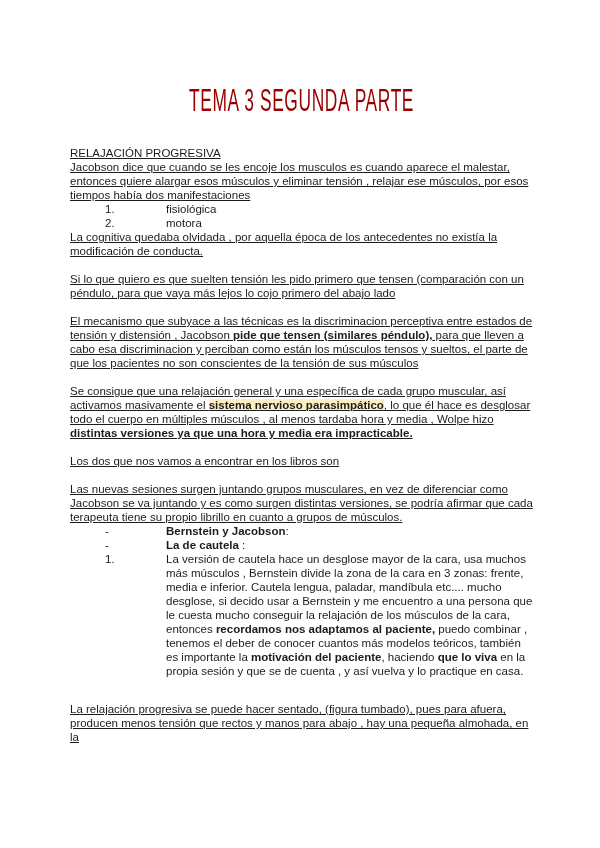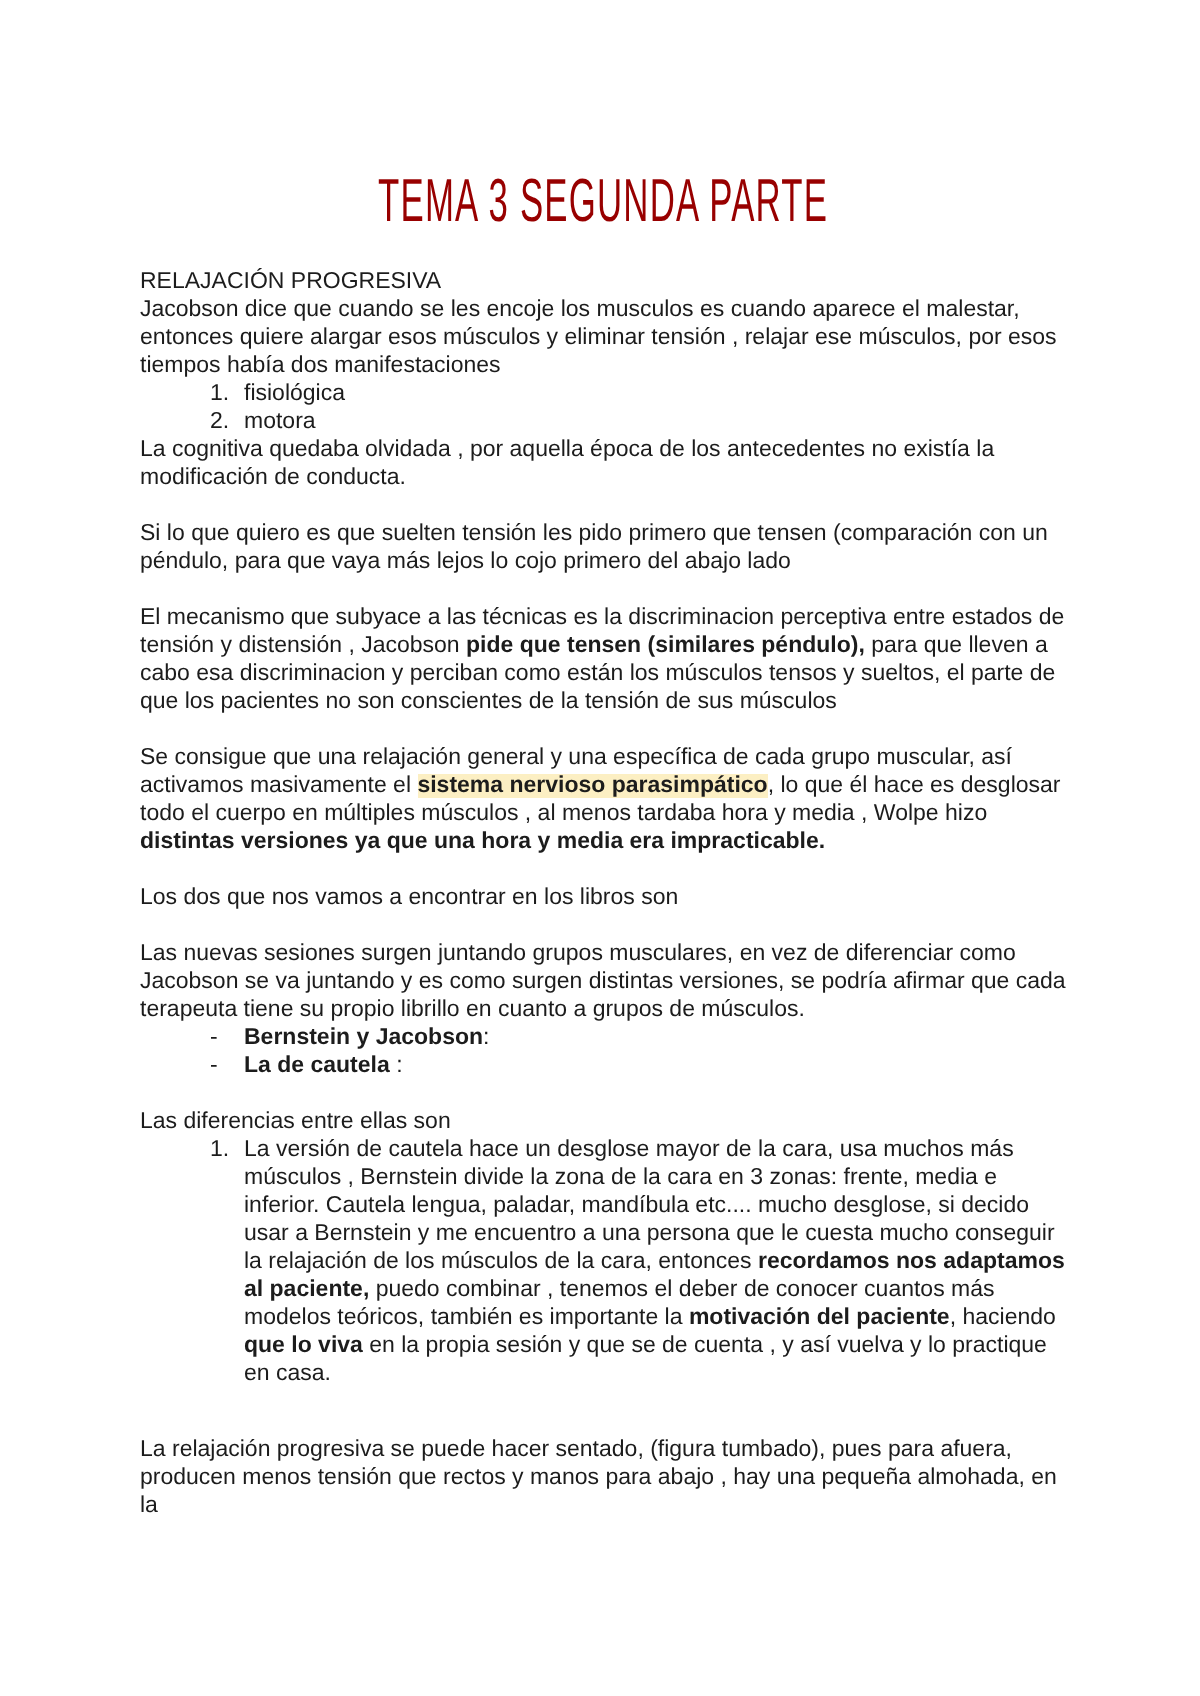--- a/index.html
+++ b/index.html
@@ -12,40 +12,40 @@
     padding: 88px 66px 0 70px;
     font-family: "Liberation Sans", sans-serif;
     font-size: 11.5px;
     line-height: 14px;
     color: #1c1c1c;
     overflow: hidden;
   }
   .title-row {
     text-align: center;
     height: 26px;
-    margin-bottom: 20px;
+    margin-bottom: 32px;
   }
   .doc-title {
     display: inline-block;
     font-size: 29px;
     line-height: 26px;
     font-weight: 400;
     letter-spacing: 1px;
     transform: scale(0.60, 1.05);
     transform-origin: center;
     white-space: nowrap;
   }
-  p { margin: 0; }
+  p { margin: 0; text-decoration: underline; }
   .gap { margin-top: 14px; }
   .gap2 { margin-top: 24px; }
   .b { font-weight: 700; }
   .hl { }
   .li { display: flex; padding-left: 35px; }
   .li .marker { flex: none; width: 17px; }
-  .li .content { flex: 1; min-width: 0; }
+  .li .content { flex: 1; min-width: 0; margin-left: 44px; }
 </style>
 </head>
 <body>
 
 <div class="page" style="color: rgb(28, 28, 28);">
 
   <div class="title-row">
     <span class="doc-title" style="color: rgb(152, 0, 0);">TEMA 3 SEGUNDA PARTE</span>
   </div>
 
@@ -76,21 +76,20 @@
 
   <div class="li">
     <span class="marker">-</span>
     <span class="content"><span class="b">Bernstein y Jacobson</span><span>:</span></span>
   </div>
   <div class="li">
     <span class="marker">-</span>
     <span class="content"><span class="b">La de cautela</span><span> :</span></span>
   </div>
 
-  <p class="gap">Las diferencias entre ellas son</p>
 
   <div class="li">
     <span class="marker">1.</span>
     <span class="content"><span>La versión de cautela hace un desglose mayor de la cara, usa muchos más músculos , Bernstein divide la zona de la cara en 3 zonas: frente, media e inferior. Cautela lengua, paladar, mandíbula etc.... mucho desglose, si decido usar a Bernstein y me encuentro a una persona que le cuesta mucho conseguir la relajación de los músculos de la cara, entonces </span><span class="b">recordamos nos adaptamos al paciente,</span><span> puedo combinar , tenemos el deber de conocer cuantos más modelos teóricos, también es importante la </span><span class="b">motivación del paciente</span><span>, haciendo </span><span class="b">que lo viva</span><span> en la propia sesión y que se de cuenta , y así vuelva y lo practique en casa.</span></span>
   </div>
 
   <p class="gap2">La relajación progresiva se puede hacer sentado, (figura tumbado), pues para afuera, producen menos tensión que rectos y manos para abajo , hay una pequeña almohada, en la</p>
 
 </div>
 

